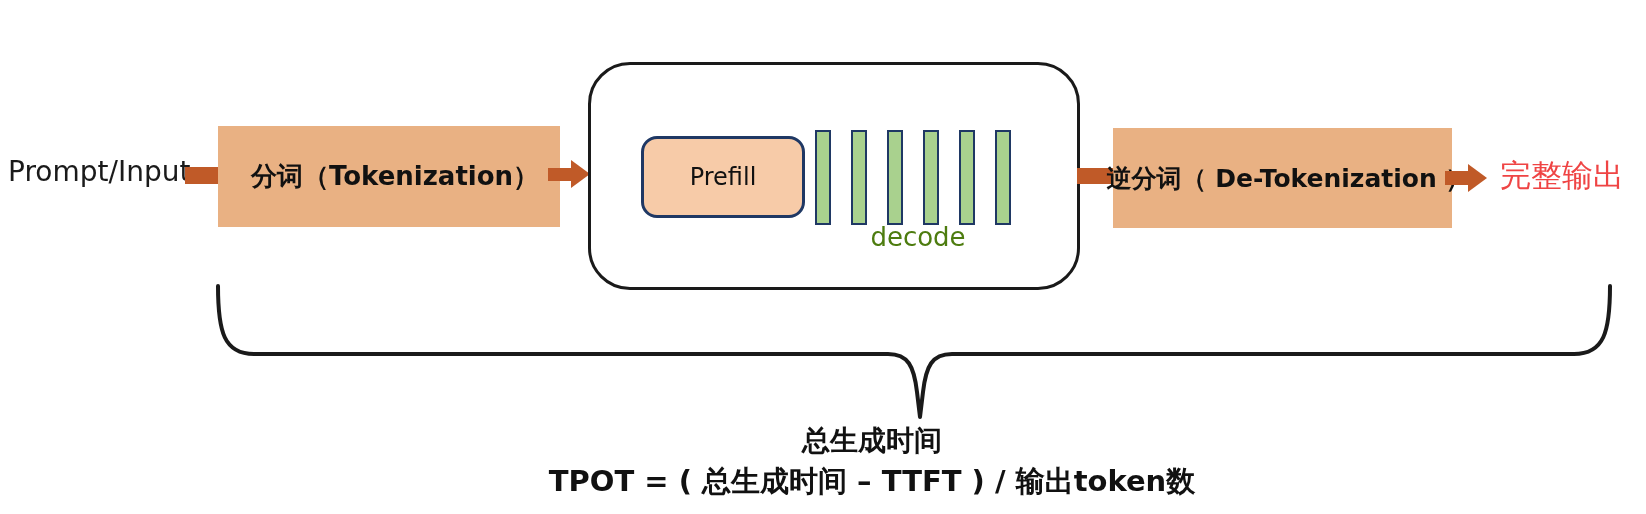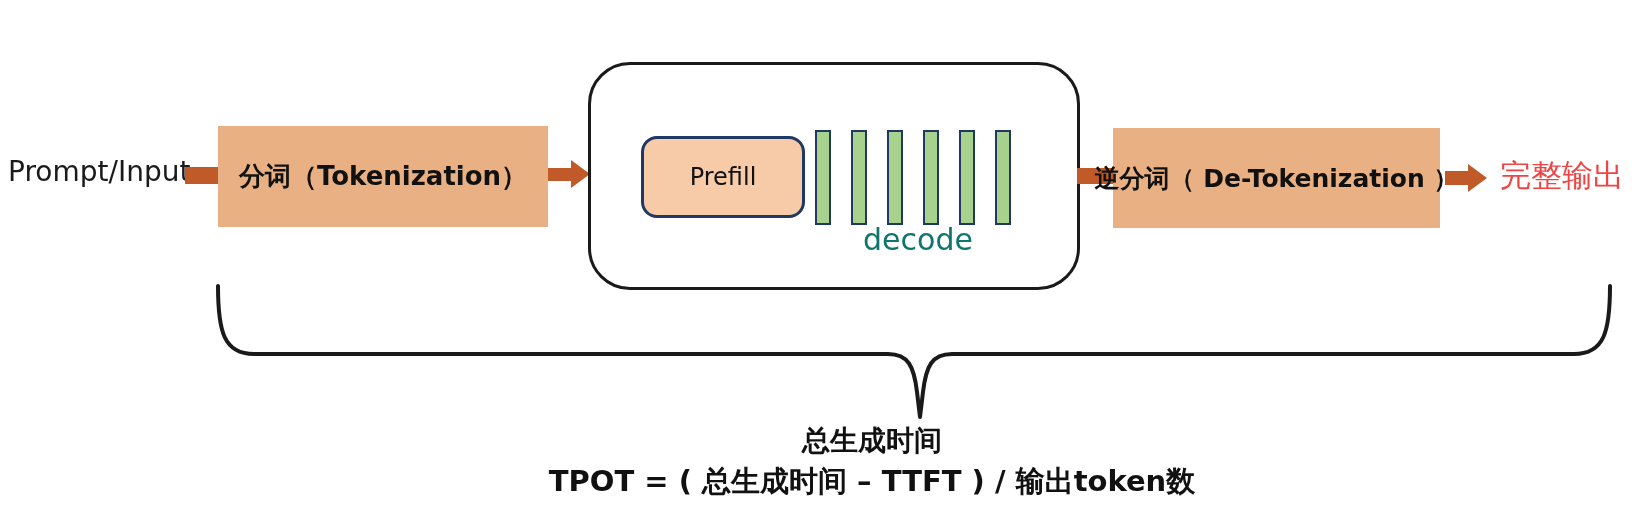--- a/index.html
+++ b/index.html
@@ -26,20 +26,21 @@
 
   .process-box {
     background: #E9B183;
     display: flex;
     align-items: center;
     justify-content: center;
     font-weight: 700;
     font-size: 26px;
     color: #111111;
     white-space: nowrap;
+    padding-left: 12px;
   }
 
   .engine-container {
     border: 3px solid #1a1a1a;
     border-radius: 42px;
     background: #ffffff;
   }
 
   .prefill-box {
     background: #F7CBA8;
@@ -54,22 +55,22 @@
 
   .token-bar {
     width: 16px;
     height: 95px;
     background: #A9D18E;
     border: 2px solid #1F3864;
     box-sizing: border-box;
   }
 
   .decode-label {
-    font-size: 30px;
-    color: #0f766e;
+    font-size: 26px;
+    color: #4d7c0f;
     text-align: center;
     white-space: nowrap;
   }
 
   .conn-shaft { background: #C05A28; }
 
   .arrow-head {
     width: 0;
     height: 0;
     border-top: 14px solid transparent;

